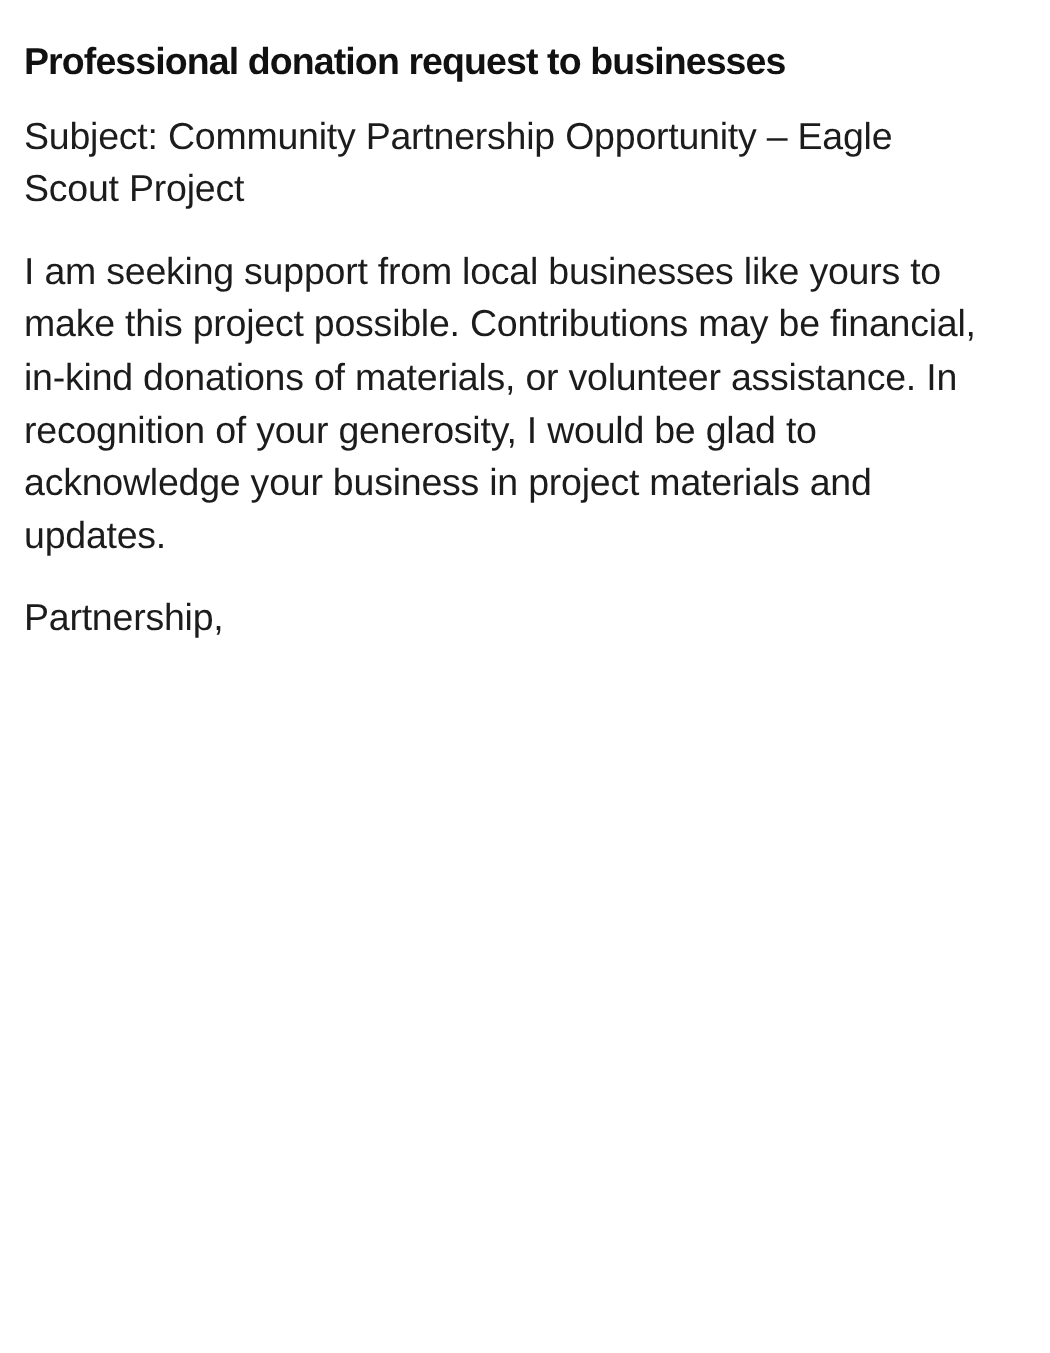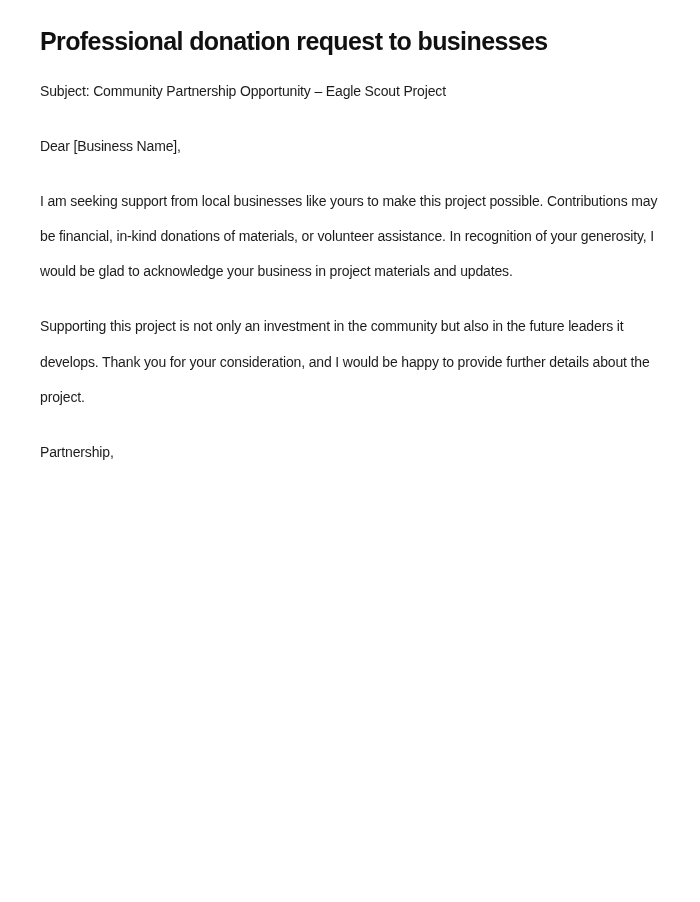--- a/index.html
+++ b/index.html
@@ -9,45 +9,43 @@
     }
     body {
       width: 700px;
       height: 902px;
       overflow: hidden;
       font-family: "Liberation Sans", sans-serif;
       color: #1a1a1a;
     }
     .page {
       position: relative;
-      padding: 26px 40px 0 40px;
+      padding: 26px 40px 0 16px;
       box-sizing: border-box;
       width: 700px;
     }
     .title {
       font-family: "Liberation Sans", sans-serif;
       font-weight: bold;
       font-size: 25px;
       letter-spacing: -0.6px;
       margin: 0 0 18px 0;
       line-height: 30px;
       color: #111111;
     }
     .para {
-      font-size: 14px;
+      font-size: 25px;
       line-height: 35.2px;
       margin: 0 0 19.8px 0;
       letter-spacing: -0.15px;
       color: #1c1c1c;
     }
     .para.subject { margin-bottom: 19.8px; }
   </style>
 </head>
 <body>
 
 <div class="page">
   <h1 class="title">Professional donation request to businesses</h1>
   <p class="para subject">Subject: Community Partnership Opportunity – Eagle Scout Project</p>
-  <p class="para">Dear [Business Name],</p>
   <p class="para">I am seeking support from local businesses like yours to make this project possible. Contributions may be financial, in-kind donations of materials, or volunteer assistance. In recognition of your generosity, I would be glad to acknowledge your business in project materials and updates.</p>
-  <p class="para">Supporting this project is not only an investment in the community but also in the future leaders it develops. Thank you for your consideration, and I would be happy to provide further details about the project.</p>
   <p class="para">Partnership,</p>
 </div>
 
 </body></html>

